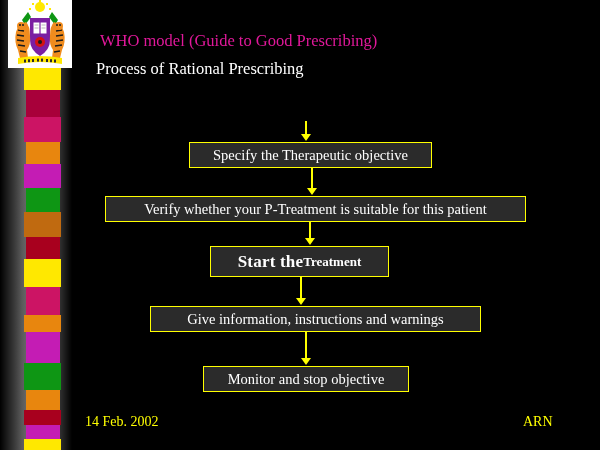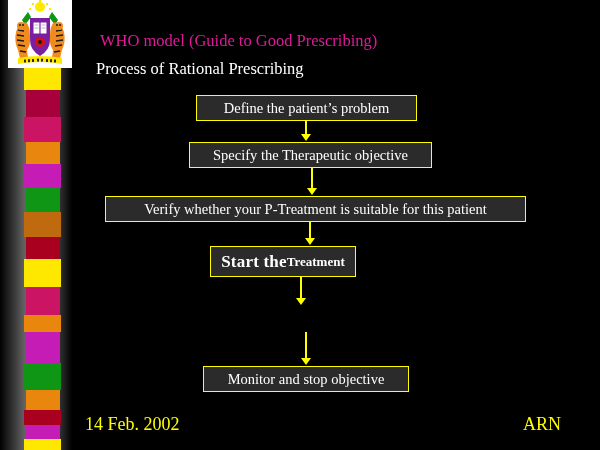--- a/index.html
+++ b/index.html
@@ -94,21 +94,21 @@
     letter-spacing: 0.2px;
   }
   .flow-box .reg {
     font-size: 13px;
     font-weight: bold;
   }
 
   #box-1 { left: 196px; top: 95px;  width: 221px; height: 26px; }
   #box-2 { left: 189px; top: 142px; width: 243px; height: 26px; justify-content: center; }
   #box-3 { left: 105px; top: 196px; width: 421px; height: 26px; }
-  #box-4 { left: 210px; top: 246px; width: 146px; height: 31px; }
+  #box-4 { left: 210px; top: 246px; width: 179px; height: 31px; }
   #box-5 { left: 150px; top: 306px; width: 331px; height: 26px; }
   #box-6 { left: 203px; top: 366px; width: 206px; height: 26px; }
 
   
   .connector {
     position: absolute;
     width: 14px;
   }
   .connector .stem {
     position: absolute;
@@ -134,21 +134,21 @@
   #conn-3 .stem { height: 17px; } #conn-3 .head { top: 16px; }
   #conn-4 { left: 294px; top: 277px; height: 29px; }
   #conn-4 .stem { height: 22px; } #conn-4 .head { top: 21px; }
   #conn-5 { left: 299px; top: 332px; height: 34px; }
   #conn-5 .stem { height: 27px; } #conn-5 .head { top: 26px; }
 
   
   .footer-text {
     position: absolute;
     color: #ffff00;
-    font-size: 18px;
+    font-size: 14px;
     white-space: nowrap;
   }
   #footer-date  { left: 85px;  top: 414px; }
   #footer-event { left: 225px; top: 414px; }
   #footer-author{ left: 523px; top: 414px; }
 </style>
 </head>
 <body>
 
 <div id="slide">
@@ -242,23 +242,20 @@
         <rect x="38" y="59" width="2" height="3"></rect>
         <rect x="42" y="59.2" width="2" height="3"></rect>
         <rect x="46" y="59.5" width="2" height="3"></rect>
       </g>
     </svg>
   </div>
 
   <div id="title-main">WHO model (Guide to Good Prescribing)</div>
   <div id="title-sub">Process of Rational Prescribing</div>
 
-  <div class="flow-box" id="box-1">
-    <span>Define the patient’s problem</span>
-  </div>
   <div class="connector" id="conn-1">
     <div class="stem"></div>
     <div class="head"></div>
   </div>
 
   <div class="flow-box" id="box-2">
     <span>Specify the Therapeutic objective</span>
   </div>
   <div class="connector" id="conn-2">
     <div class="stem"></div>
@@ -275,20 +272,23 @@
 
   <div class="flow-box" id="box-4">
     <span class="big-bold">Start the</span>
       <span class="reg"> Treatment</span>
   </div>
   <div class="connector" id="conn-4">
     <div class="stem"></div>
     <div class="head"></div>
   </div>
 
+  <div class="flow-box" id="box-5">
+    <span>Give information, instructions and warnings</span>
+  </div>
   <div class="connector" id="conn-5">
     <div class="stem"></div>
     <div class="head"></div>
   </div>
 
   <div class="flow-box" id="box-6">
     <span>Monitor and stop objective</span>
   </div>
 
   <div class="footer-text" id="footer-date">14 Feb. 2002</div>

